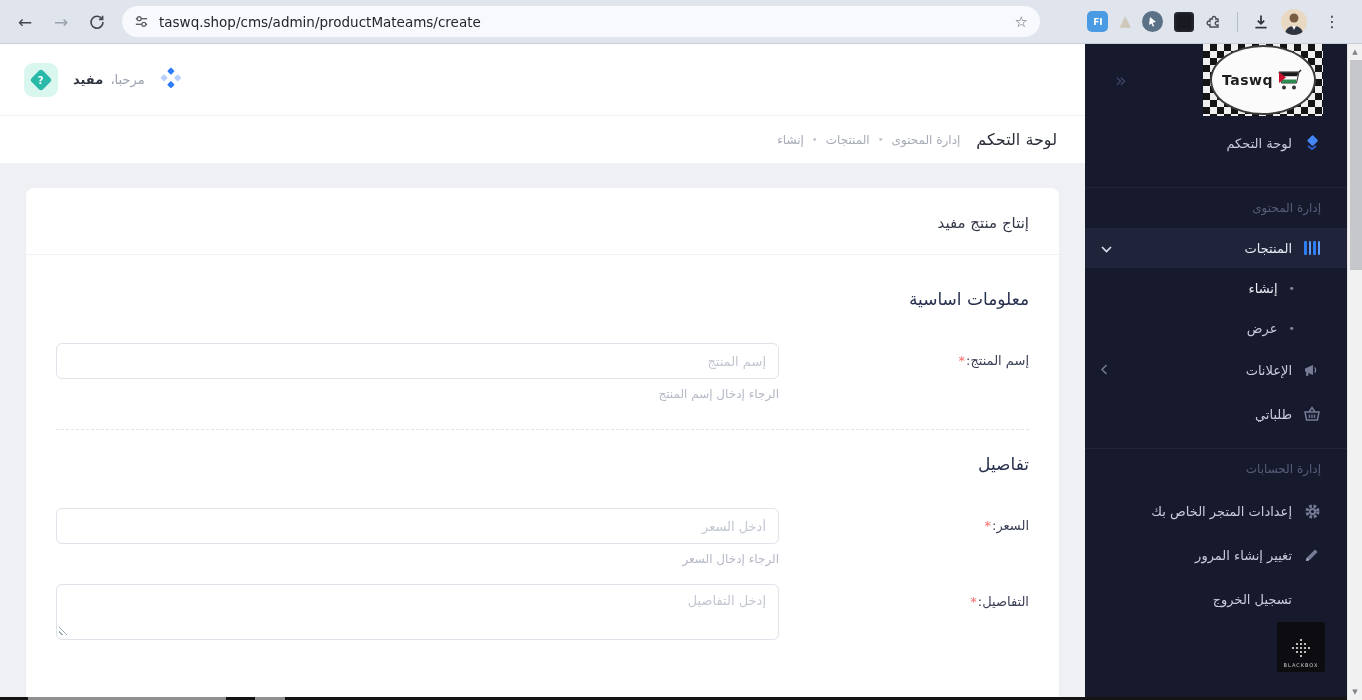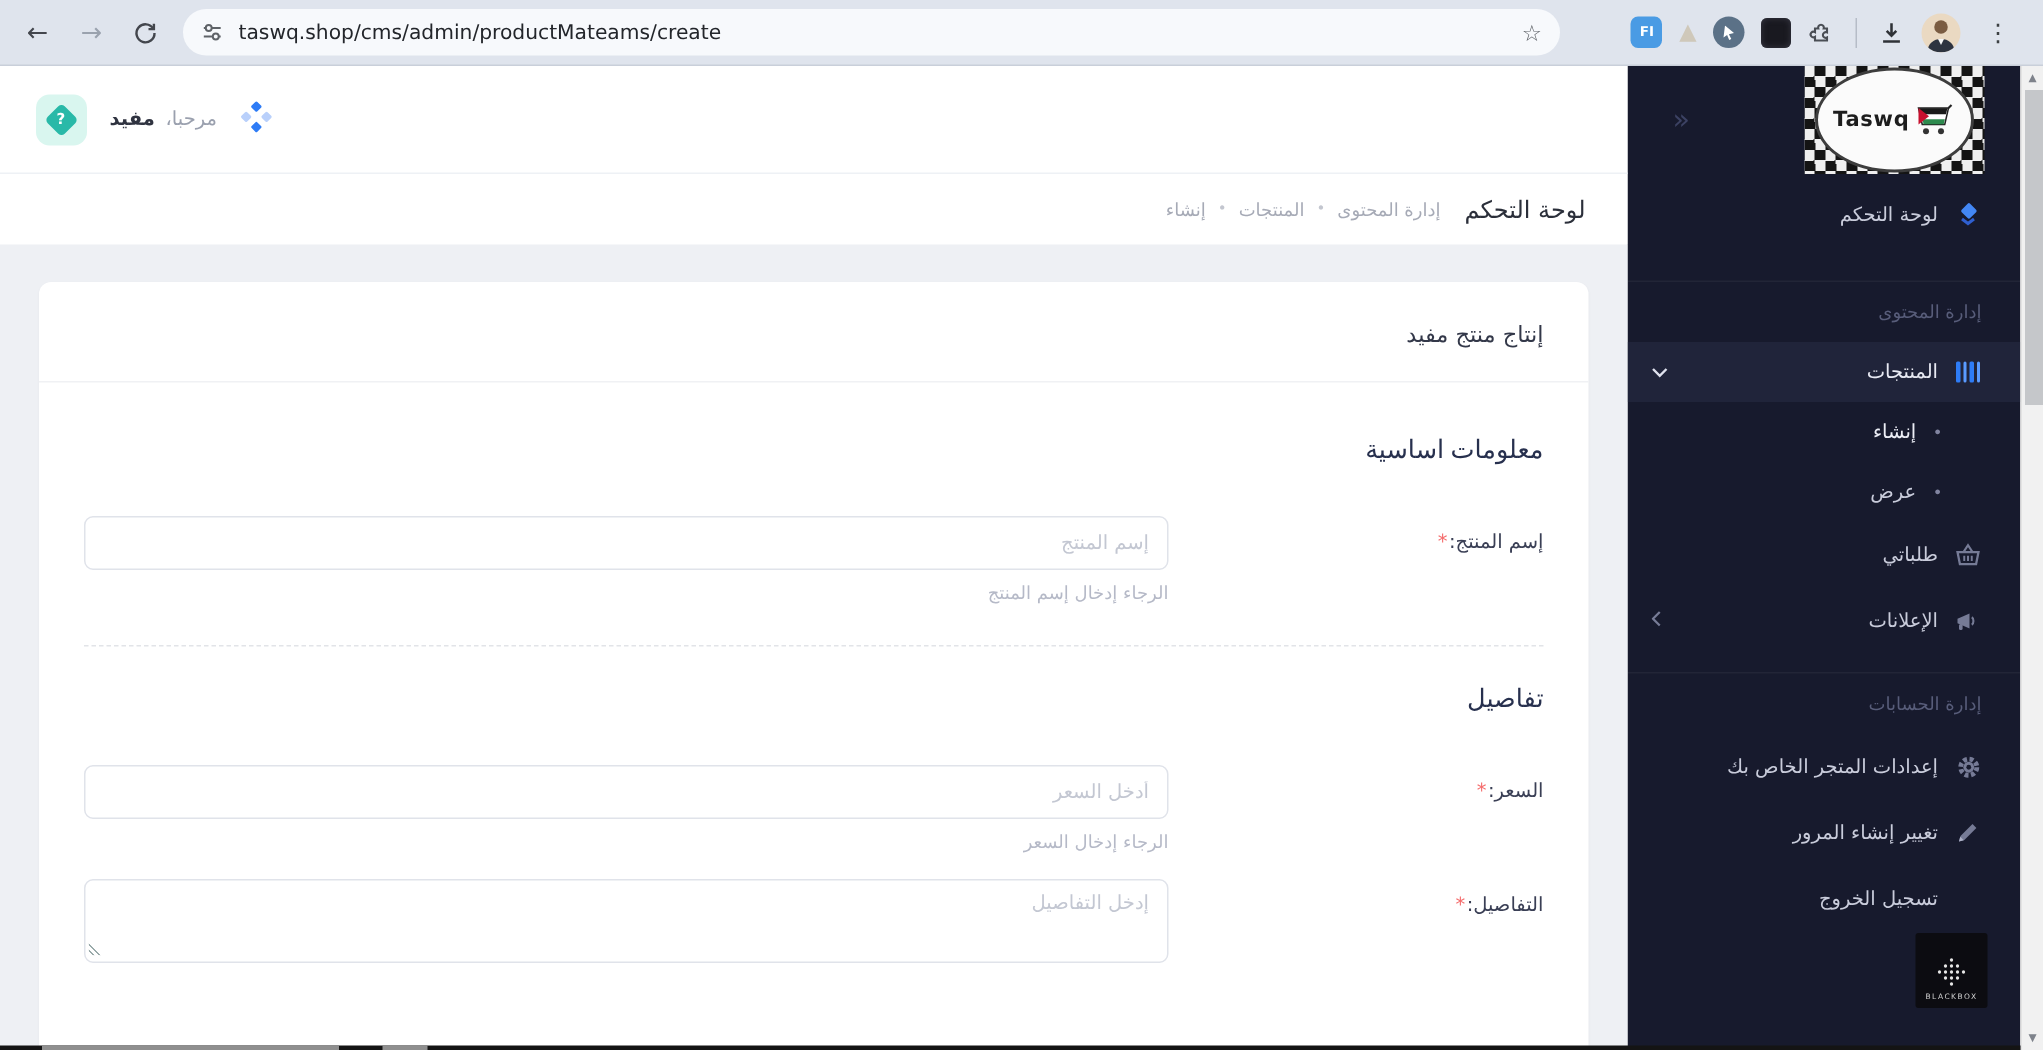--- a/index.html
+++ b/index.html
@@ -89,21 +89,21 @@
   .bc-bar { height:47px; background:#fff; display:flex; align-items:center; padding:0 28px; gap:16px; }
   .bc-title { font-size:16px; color:#2b2f3a; font-weight:500; }
   .bc-trail { display:flex; align-items:center; gap:8px; font-size:12px; color:#a6aab6; }
   .bc-sep { color:#c3c6cf; font-size:10px; }
   .bc-link { cursor:pointer; }
 
   .content { flex:1; background:#eef0f4; padding:25px 26px 0; overflow:hidden; }
   .card { background:#fff; border-radius:8px; min-height:560px; box-shadow:0 1px 2px rgba(30,40,60,.04); }
   .card-title-row { padding:26px 30px 22px; border-bottom:1px solid #f0f1f4; font-size:15px; color:#333849; }
   .card-body { padding:20px 30px 30px; }
-  .sec-h { font-size:17px; font-weight:500; color:#27304e; margin:14px 0 34px;font-family:Liberation Serif, serif; }
+  .sec-h { font-size:17px; font-weight:500; color:#27304e; margin:14px 0 34px; }
   .sec-h2 { margin-top:24px; }
 
   .frow { display:flex; align-items:flex-start; }
   .flabel { width:250px; text-align:start; font-size:13px; color:#3a3f55; padding-top:10px; }
   .req { color:#f56c6c; margin-right:1px; }
   .fcontrol { flex:1; }
   .tin { width:100%; height:36px; border:1px solid #e0e3ea; border-radius:6px; padding:0 12px;
          font-size:13px; color:#333; background:#fff; outline:none; font-family:inherit; }
   .tin::placeholder, .tarea::placeholder { color:#c3c7d2; }
   .tarea-wrap { position:relative; }
@@ -227,43 +227,43 @@
       <span class="sub-active">إنشاء</span>
     </div>
     <div class="side-item sub-item">
       <span class="sub-bullet">•</span>
       <span>عرض</span>
     </div>
 
     <div class="side-item item-tall">
       <span class="ico">
         <svg width="18" height="16" viewBox="0 0 18 16">
-          <path d="M2 6h14l-1.6 8H3.6z" fill="none" stroke="#767b96" stroke-width="1.5"></path>
-          <path d="M6 6 9 1.5 12 6" fill="none" stroke="#767b96" stroke-width="1.5"></path>
-          <path d="M6.5 8.5v3.5M9 8.5v3.5M11.5 8.5v3.5" stroke="#767b96" stroke-width="1.3"></path>
-        </svg>
-      </span>
-      <span>طلباتي</span>
-    </div>
-
-    <div class="side-item item-tall">
-      <span class="ico">
-        <svg width="18" height="16" viewBox="0 0 18 16">
           <path d="M2 6.5v3l8 3.5V3z" fill="#767b96"></path>
           <path d="M11.5 5.5c1.5.8 1.5 4.2 0 5" fill="none" stroke="#767b96" stroke-width="1.4"></path>
           <rect x="3" y="10" width="2.4" height="4" rx="1" fill="#767b96"></rect>
         </svg>
       </span>
       <span>الإعلانات</span>
       <span class="sp"></span>
       <span class="chev">
         <svg width="7" height="11" viewBox="0 0 7 11">
             <polyline points="5.5,1 1,5.5 5.5,10" fill="none" stroke="#767b96" stroke-width="1.5"></polyline>
           </svg>
       </span>
+    </div>
+
+    <div class="side-item item-tall">
+      <span class="ico">
+        <svg width="18" height="16" viewBox="0 0 18 16">
+          <path d="M2 6h14l-1.6 8H3.6z" fill="none" stroke="#767b96" stroke-width="1.5"></path>
+          <path d="M6 6 9 1.5 12 6" fill="none" stroke="#767b96" stroke-width="1.5"></path>
+          <path d="M6.5 8.5v3.5M9 8.5v3.5M11.5 8.5v3.5" stroke="#767b96" stroke-width="1.3"></path>
+        </svg>
+      </span>
+      <span>طلباتي</span>
     </div>
 
 
     <div class="side-sep" style="margin-top:12px"></div>
     <div class="side-section">إدارة الحسابات</div>
 
     <div class="side-item item-tall">
       <span class="ico">
         <svg width="17" height="17" viewBox="0 0 17 17">
           <circle cx="8.5" cy="8.5" r="5.4" fill="none" stroke="#767b96" stroke-width="3.2" stroke-dasharray="2.6 1.7"></circle>

